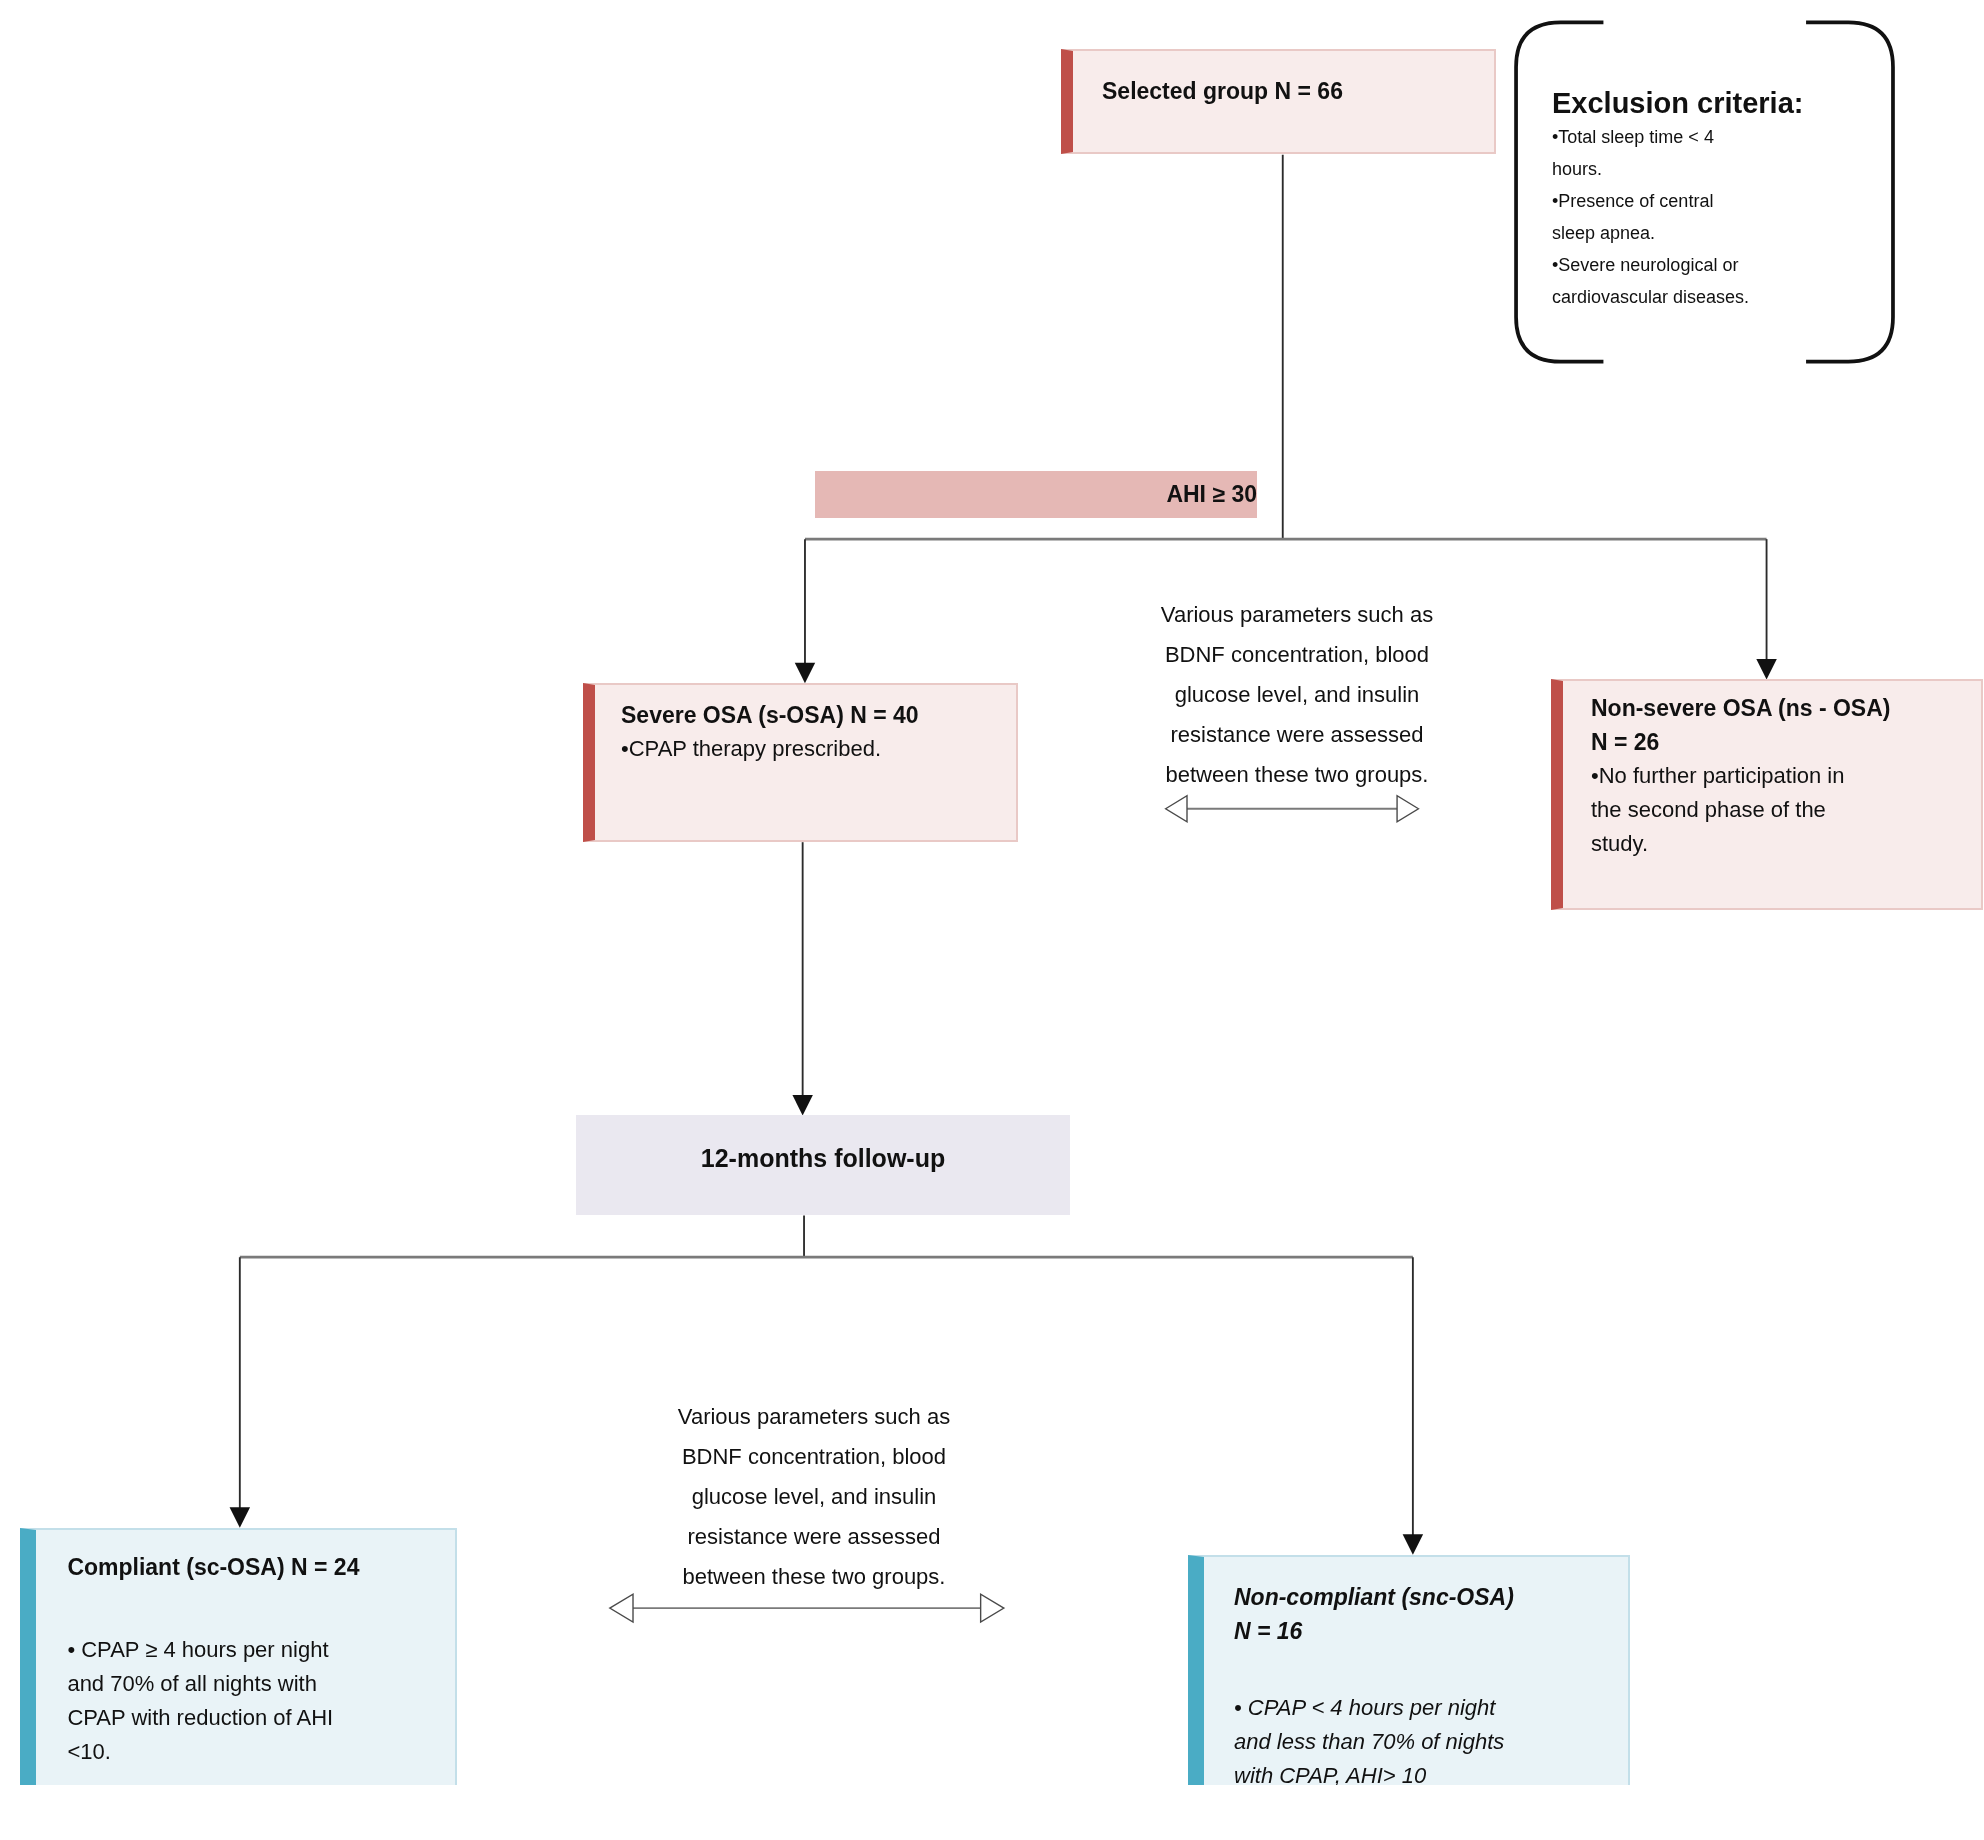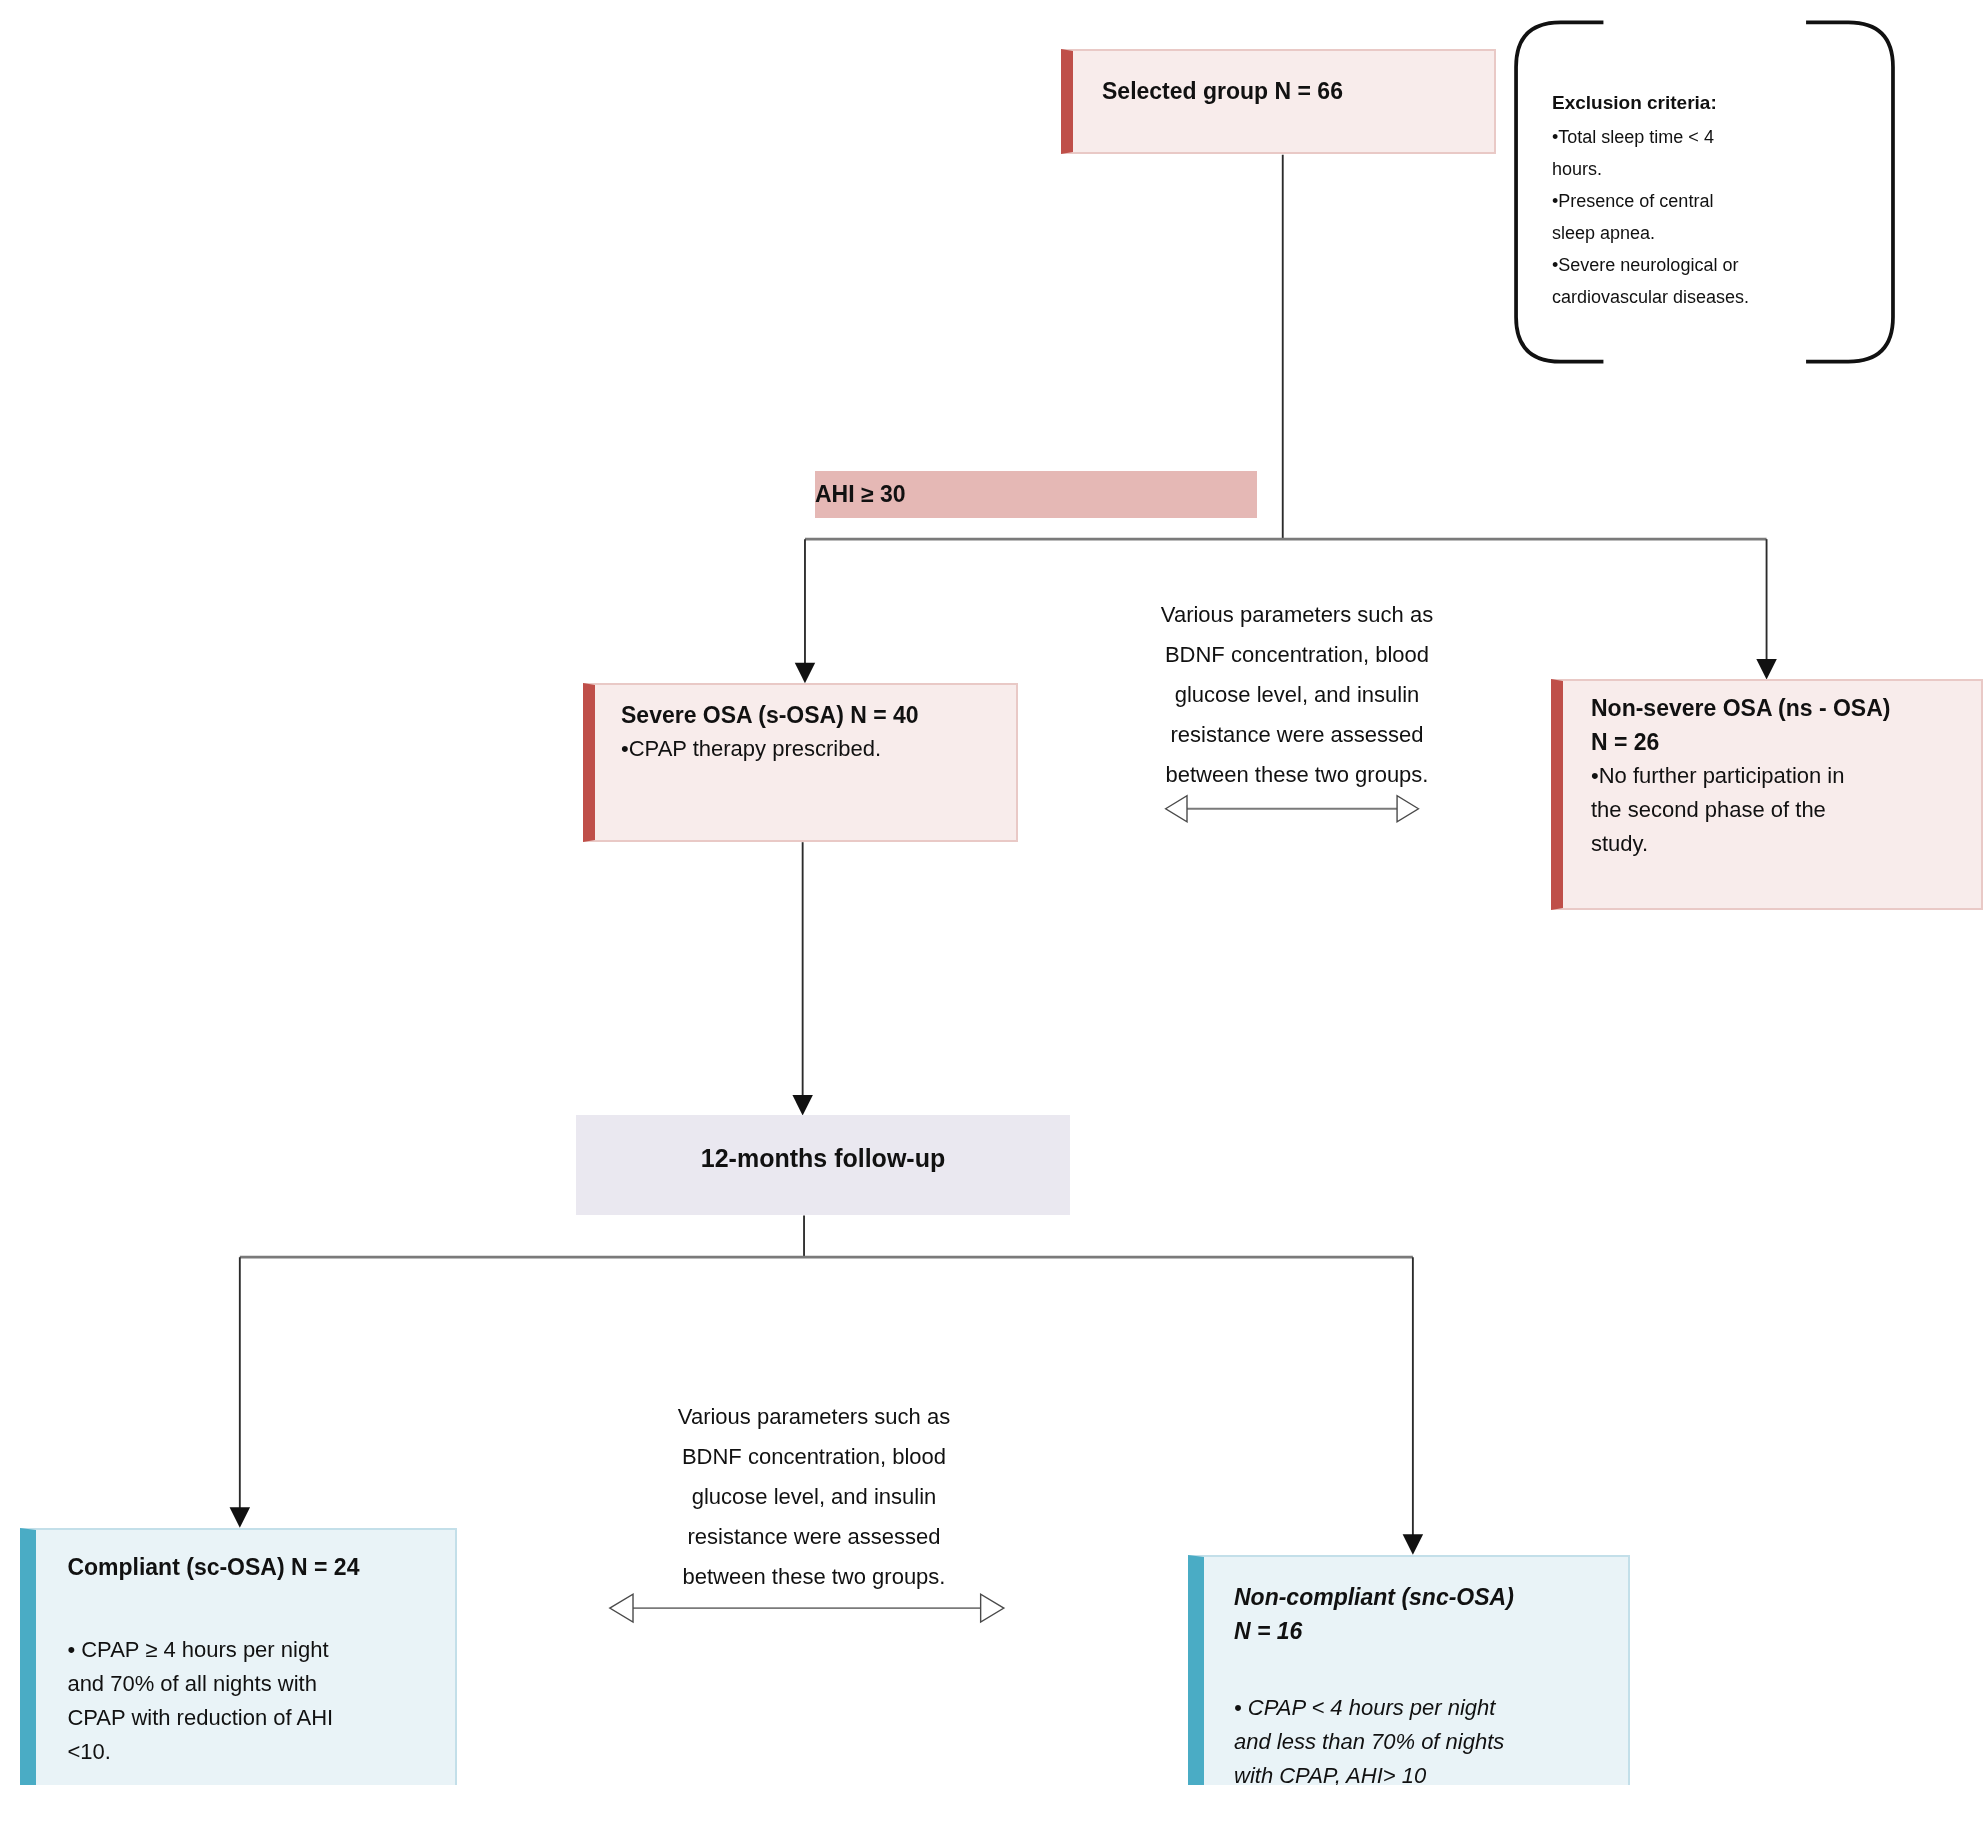--- a/index.html
+++ b/index.html
@@ -25,30 +25,30 @@
     background:var(--blue-fill);
     border:2.3px solid var(--blue-border);
     border-left:16px solid var(--teal);
   }
   .lavbox{
     background:var(--lavender);
     display:flex;align-items:center;justify-content:center;
   }
   .pill{
     background:var(--label-pink);
-    display:flex;align-items:center;justify-content:flex-start;
+    display:flex;align-items:center;justify-content:flex-end;
   }
   .box-title{font-weight:bold;font-size:23px;line-height:34px;white-space:pre-line;}
   .box-body{font-size:22px;line-height:34px;white-space:pre-line;}
   .midtext{
     font-size:22px;line-height:40px;text-align:center;white-space:pre-line;
   }
   .followup-title{font-weight:bold;font-size:25px;padding-bottom:14px;}
   .pill-label{font-weight:bold;font-size:23px;}
-  .excl-title{font-weight:bold;font-size:19px;line-height:36px;}
+  .excl-title{font-weight:bold;font-size:29px;line-height:36px;}
   .excl-body{font-size:18px;line-height:32px;white-space:pre-line;}
 </style>
 </head>
 <body>
 
 <div id="canvas">
 
   <svg class="overlay" viewBox="0 0 4271 3961" width="1985" height="1841">
 
     <line x1="2760" y1="333" x2="2760" y2="1160" stroke="#2b2b2b" stroke-width="4"></line>

